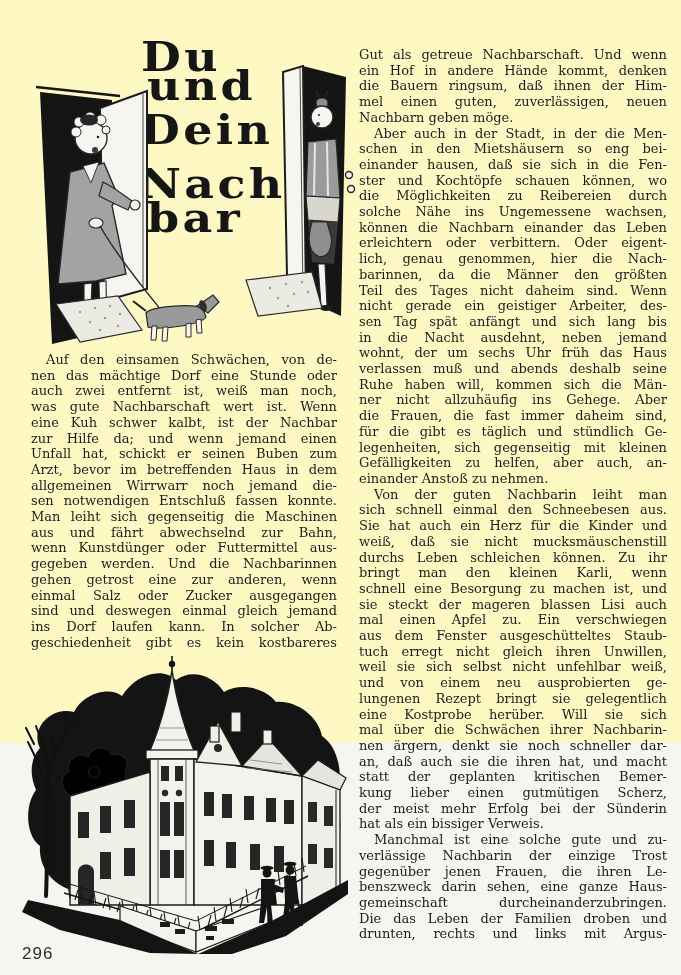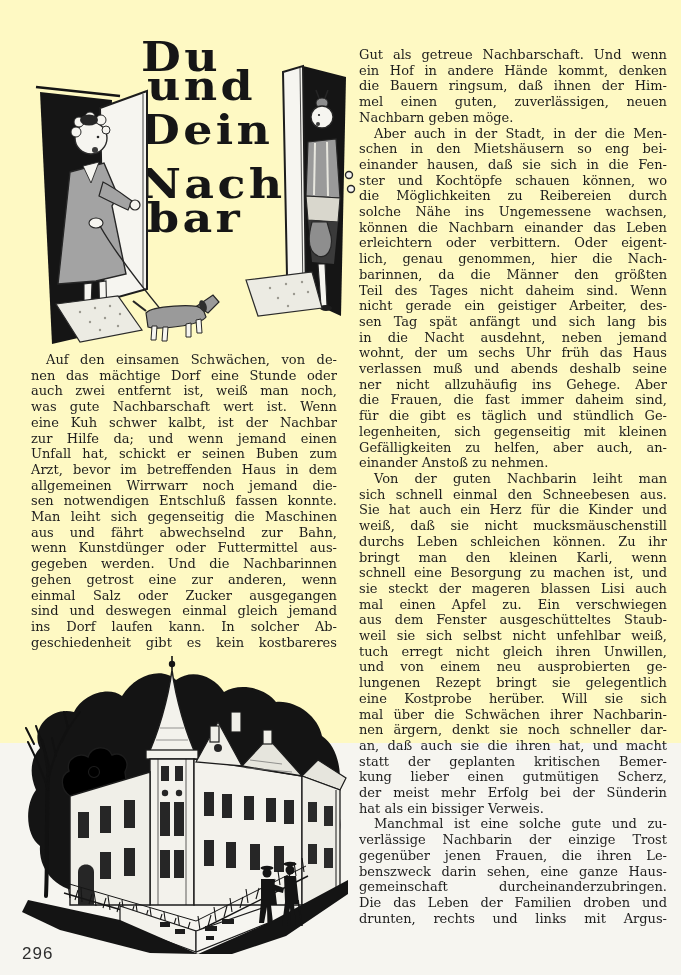--- a/index.html
+++ b/index.html
@@ -178,38 +178,39 @@
       <div class="line">können die Nachbarn einander das Leben</div>
       <div class="line">erleichtern oder verbittern. Oder eigent-</div>
       <div class="line">lich, genau genommen, hier die Nach-</div>
       <div class="line">barinnen, da die Männer den größten</div>
       <div class="line">Teil des Tages nicht daheim sind. Wenn</div>
       <div class="line">nicht gerade ein geistiger Arbeiter, des-</div>
       <div class="line">sen Tag spät anfängt und sich lang bis</div>
       <div class="line">in die Nacht ausdehnt, neben jemand</div>
       <div class="line">wohnt, der um sechs Uhr früh das Haus</div>
       <div class="line">verlassen muß und abends deshalb seine</div>
+      <div class="line">Ruhe haben will, kommen sich die Män-</div>
       <div class="line">ner nicht allzuhäufig ins Gehege. Aber</div>
       <div class="line">die Frauen, die fast immer daheim sind,</div>
       <div class="line">für die gibt es täglich und stündlich Ge-</div>
       <div class="line">legenheiten, sich gegenseitig mit kleinen</div>
       <div class="line">Gefälligkeiten zu helfen, aber auch, an-</div>
       <div class="line endline">einander Anstoß zu nehmen.</div>
       <div class="line indent">Von der guten Nachbarin leiht man</div>
       <div class="line">sich schnell einmal den Schneebesen aus.</div>
       <div class="line">Sie hat auch ein Herz für die Kinder und</div>
       <div class="line">weiß, daß sie nicht mucksmäuschenstill</div>
       <div class="line">durchs Leben schleichen können. Zu ihr</div>
       <div class="line">bringt man den kleinen Karli, wenn</div>
       <div class="line">schnell eine Besorgung zu machen ist, und</div>
       <div class="line">sie steckt der mageren blassen Lisi auch</div>
       <div class="line">mal einen Apfel zu. Ein verschwiegen</div>
       <div class="line">aus dem Fenster ausgeschütteltes Staub-</div>
+      <div class="line">tuch erregt nicht gleich ihren Unwillen,</div>
       <div class="line">weil sie sich selbst nicht unfehlbar weiß,</div>
-      <div class="line">tuch erregt nicht gleich ihren Unwillen,</div>
       <div class="line">und von einem neu ausprobierten ge-</div>
       <div class="line">lungenen Rezept bringt sie gelegentlich</div>
       <div class="line">eine Kostprobe herüber. Will sie sich</div>
       <div class="line">mal über die Schwächen ihrer Nachbarin-</div>
       <div class="line">nen ärgern, denkt sie noch schneller dar-</div>
       <div class="line">an, daß auch sie die ihren hat, und macht</div>
       <div class="line">statt der geplanten kritischen Bemer-</div>
       <div class="line">kung lieber einen gutmütigen Scherz,</div>
       <div class="line">der meist mehr Erfolg bei der Sünderin</div>
       <div class="line endline">hat als ein bissiger Verweis.</div>

